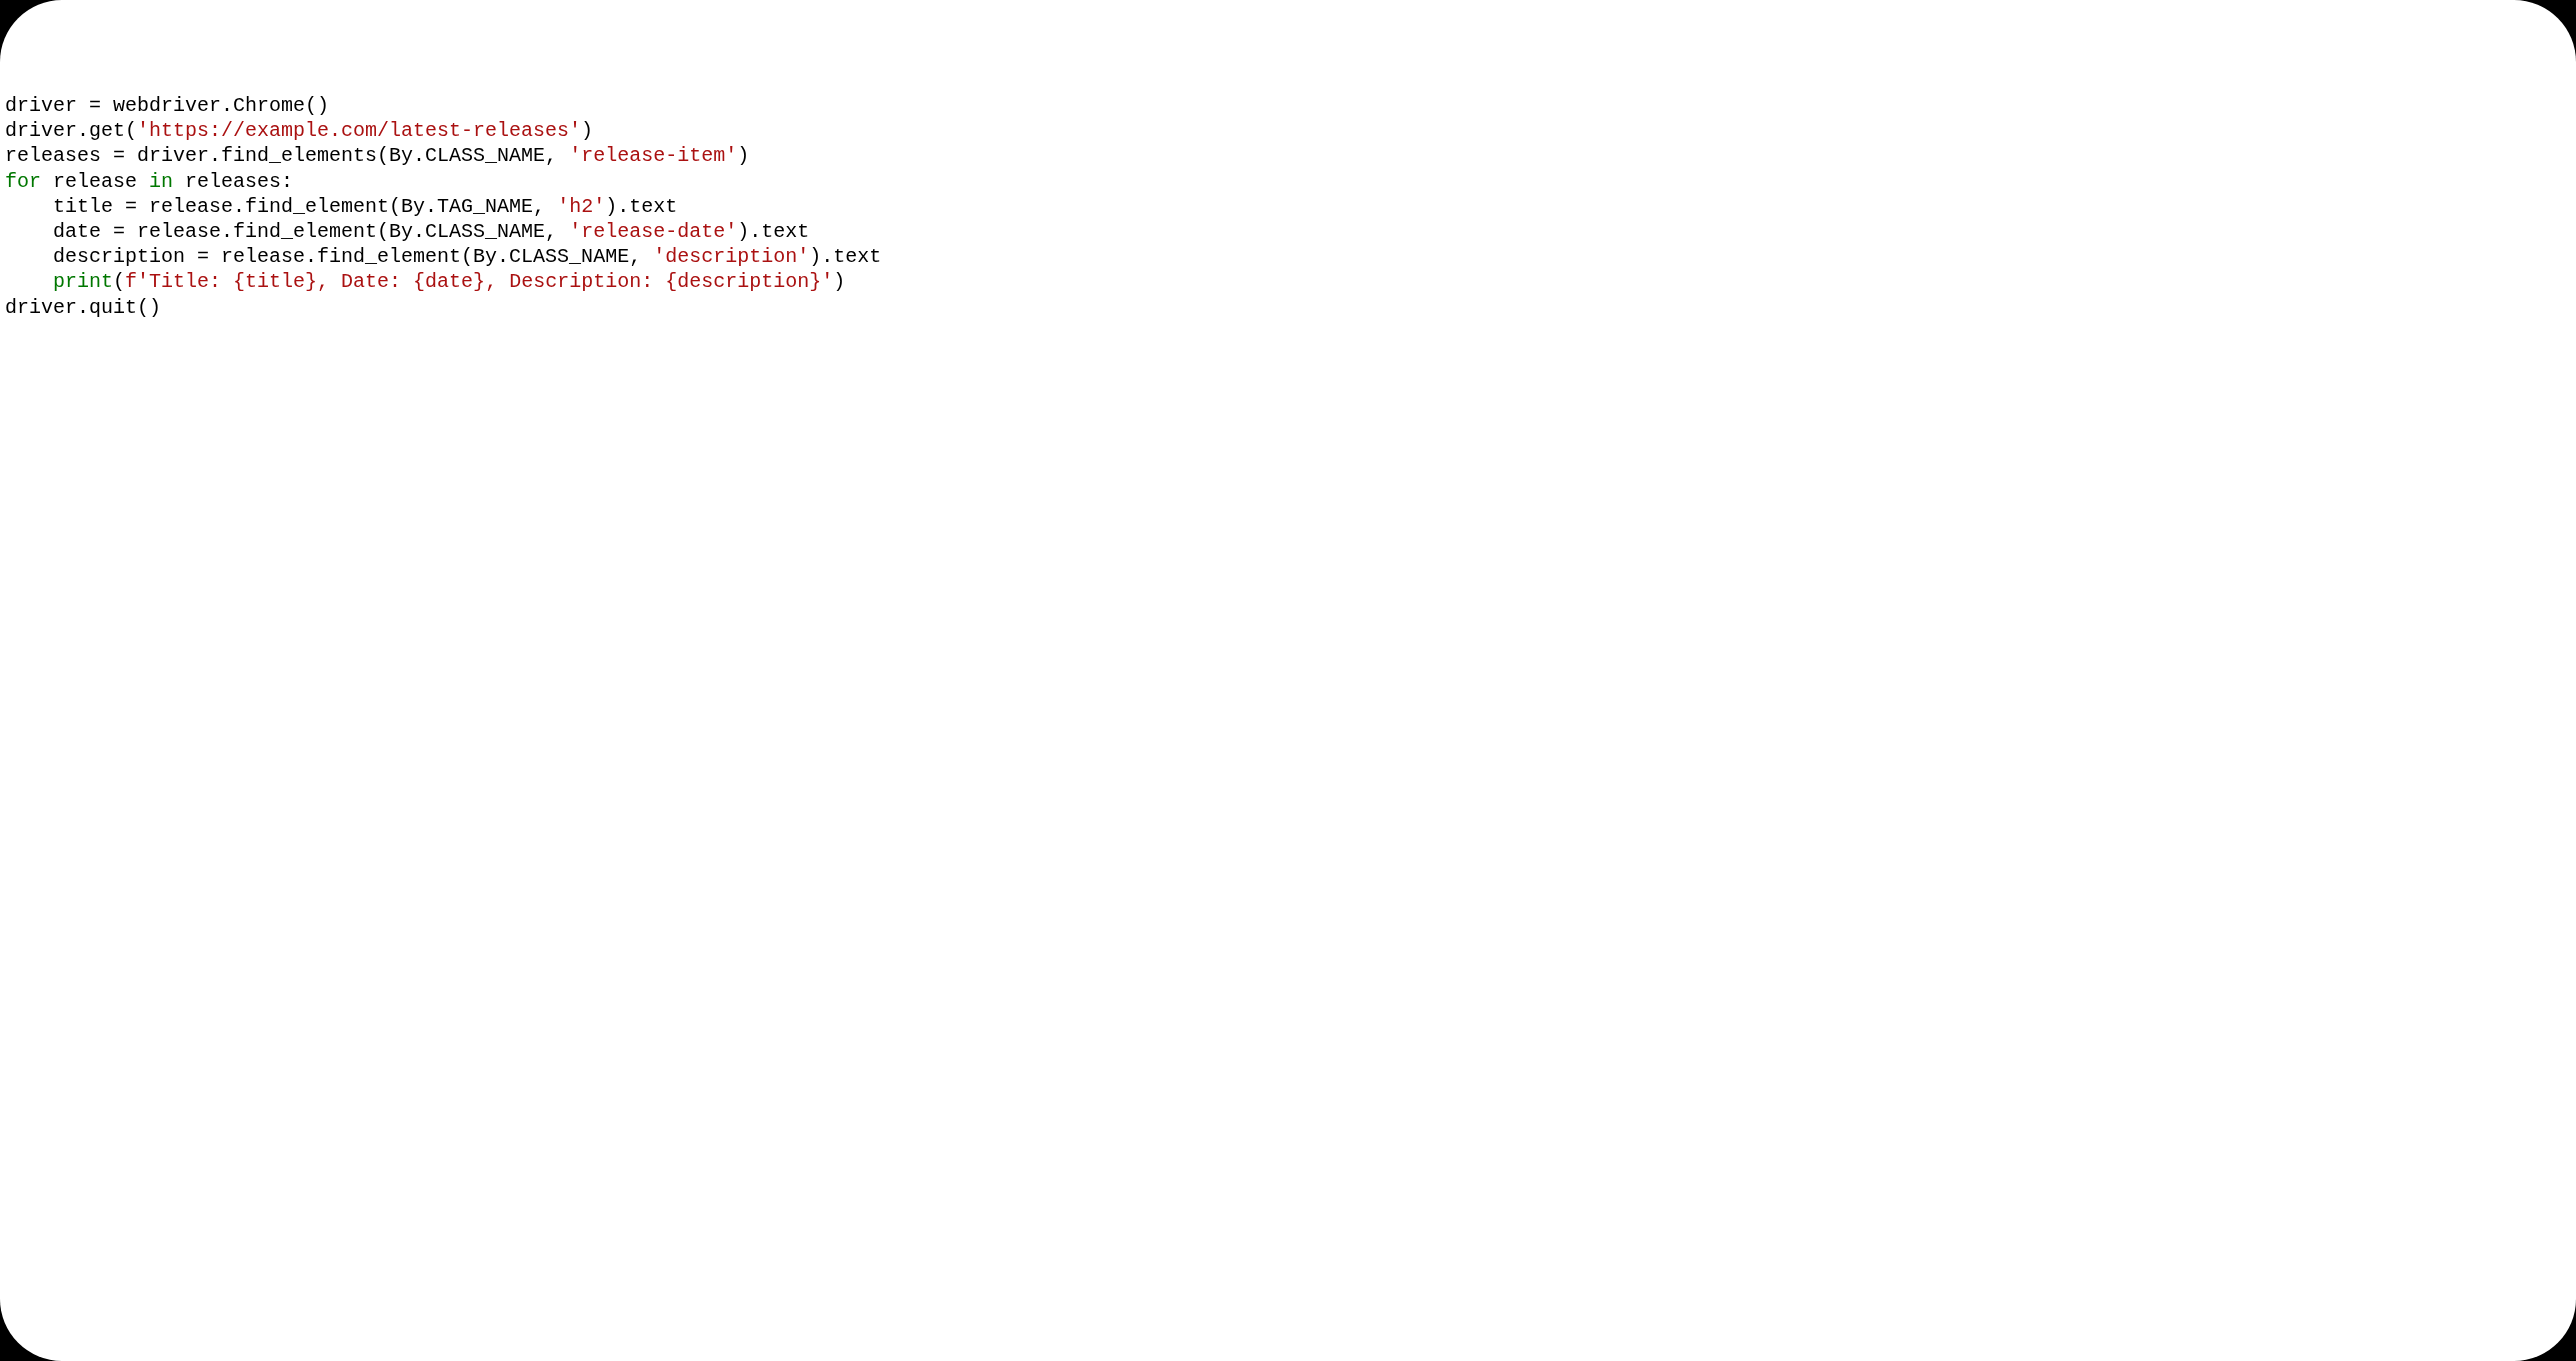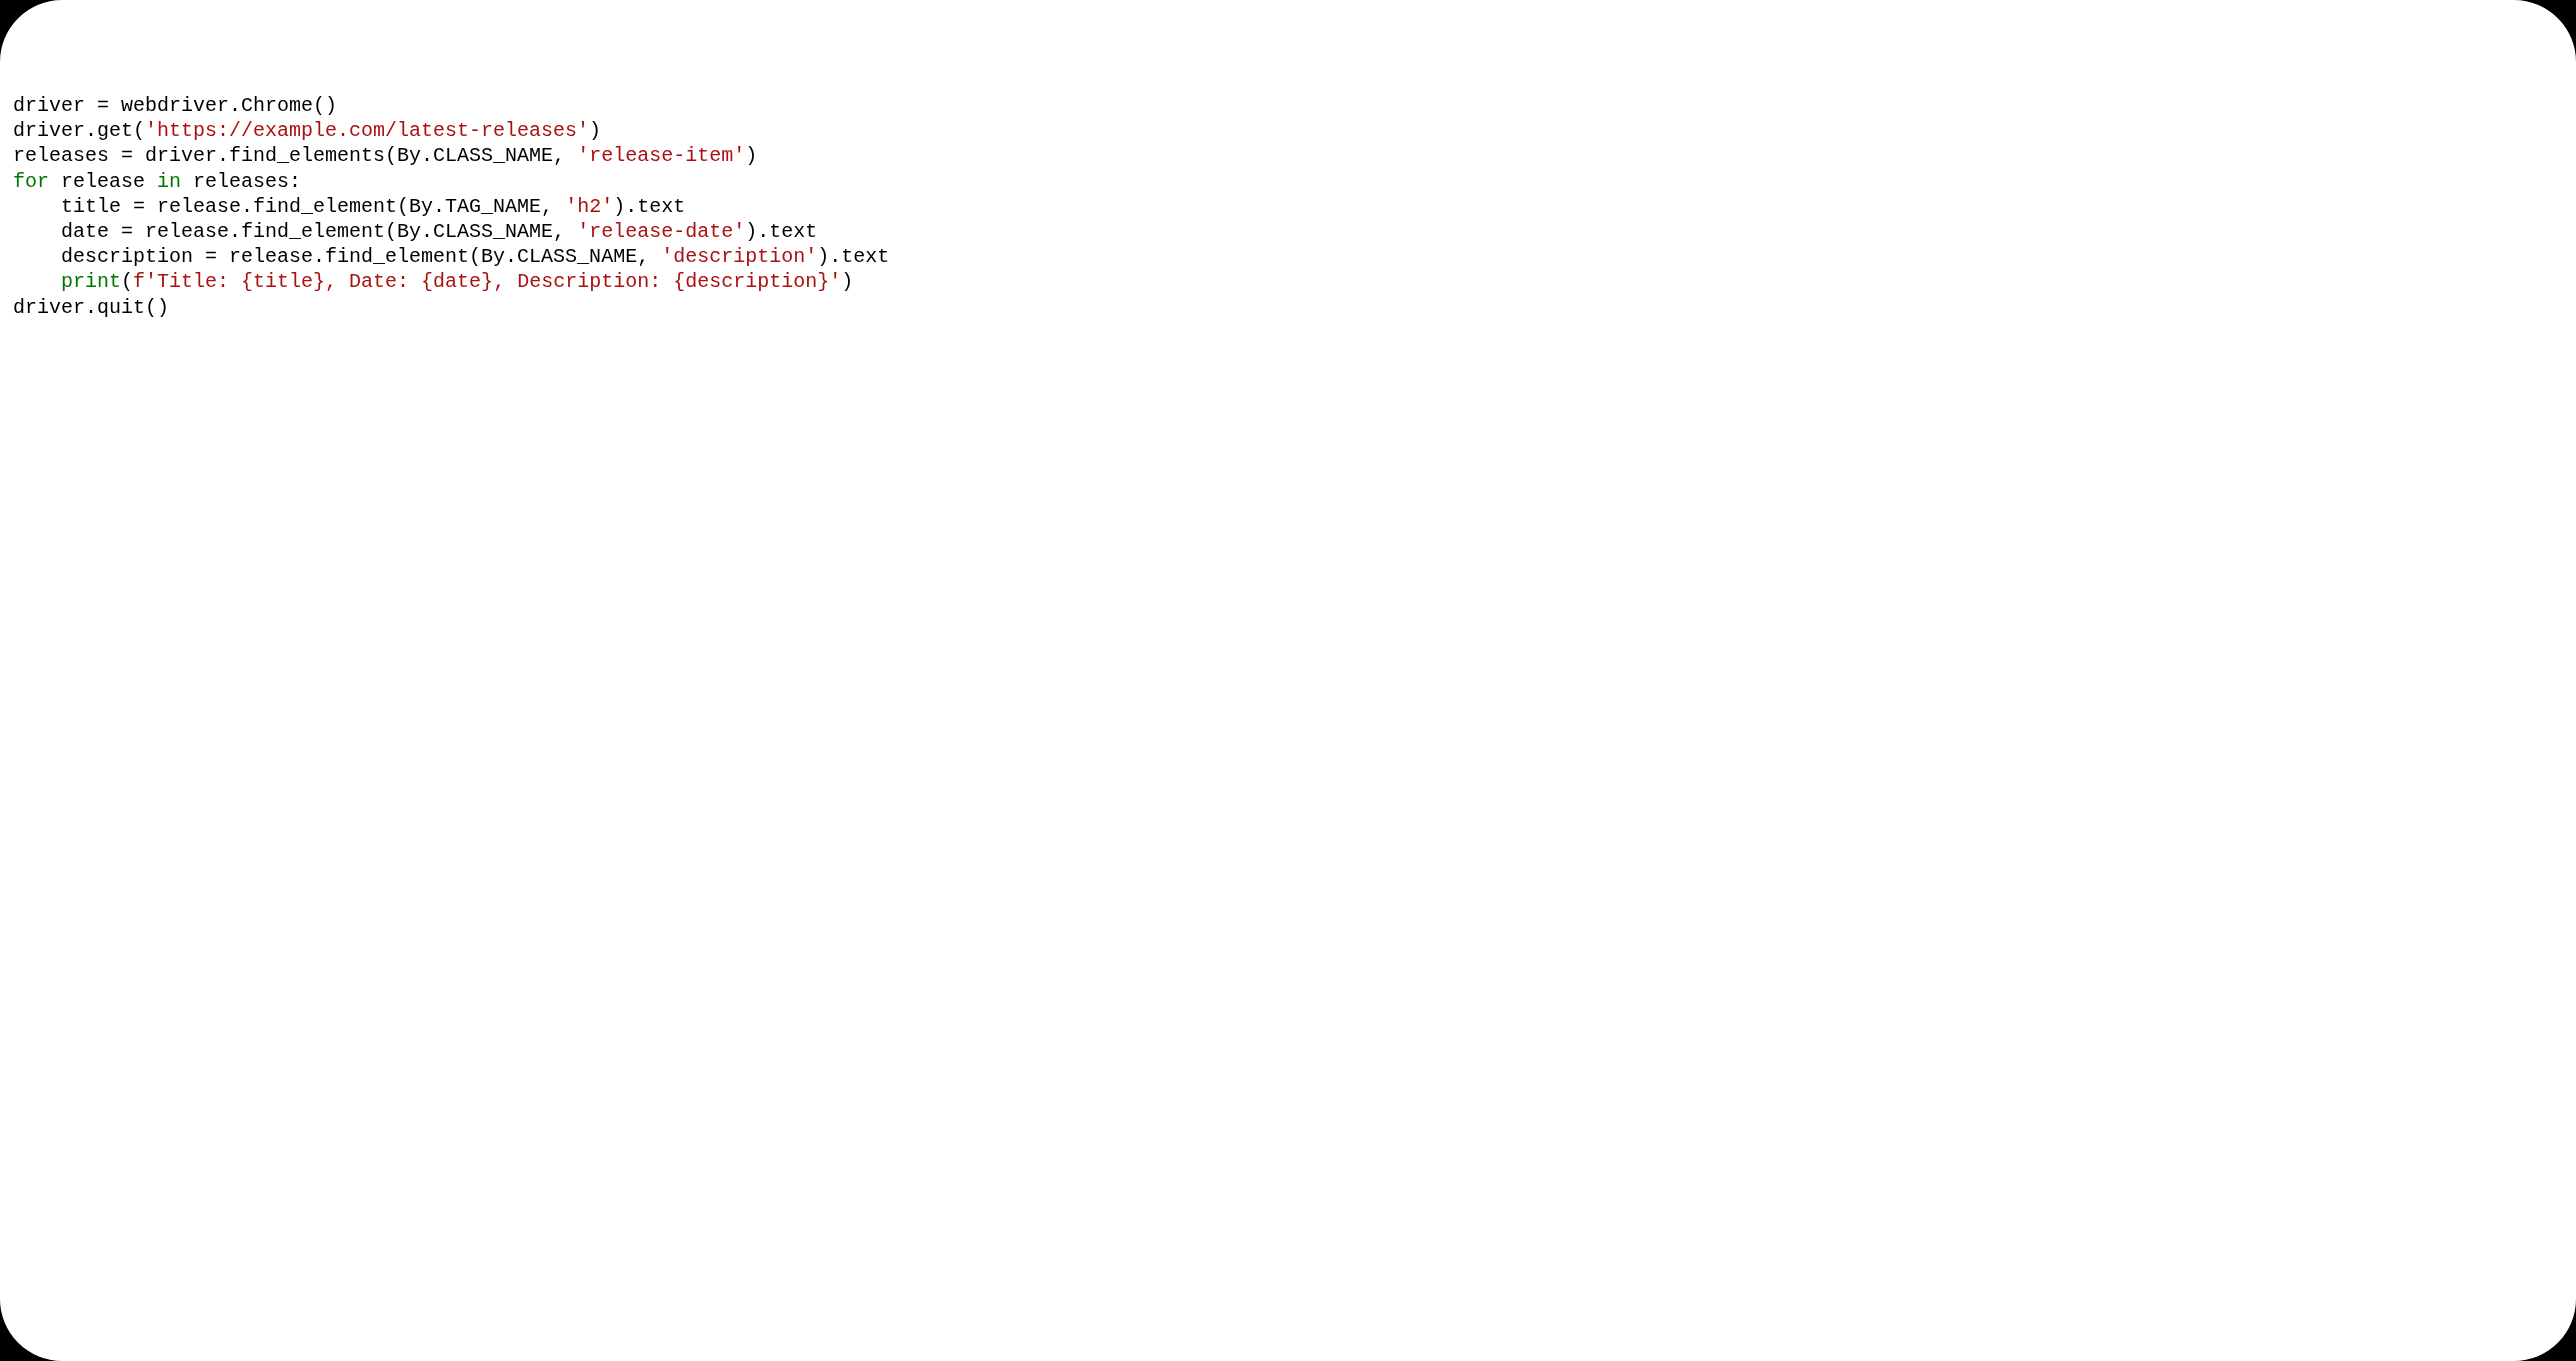--- a/index.html
+++ b/index.html
@@ -8,21 +8,21 @@
     background: #000;
     width: 100%;
     height: 100%;
   }
   .card {
     background: #fff;
     border-radius: 62px;
     width: 100%;
     min-height: 100vh;
     box-sizing: border-box;
-    padding: 93px 0 103px 13px;
+    padding: 93px 0 103px 5px;
     overflow: hidden;
   }
   pre.code {
     margin: 0;
     font-family: "SFMono-Regular", Consolas, "Liberation Mono", Menlo, "Courier New", monospace;
     font-size: 20px;
     line-height: 1.26;
     white-space: pre;
     color: #000;
     font-weight: 400;

